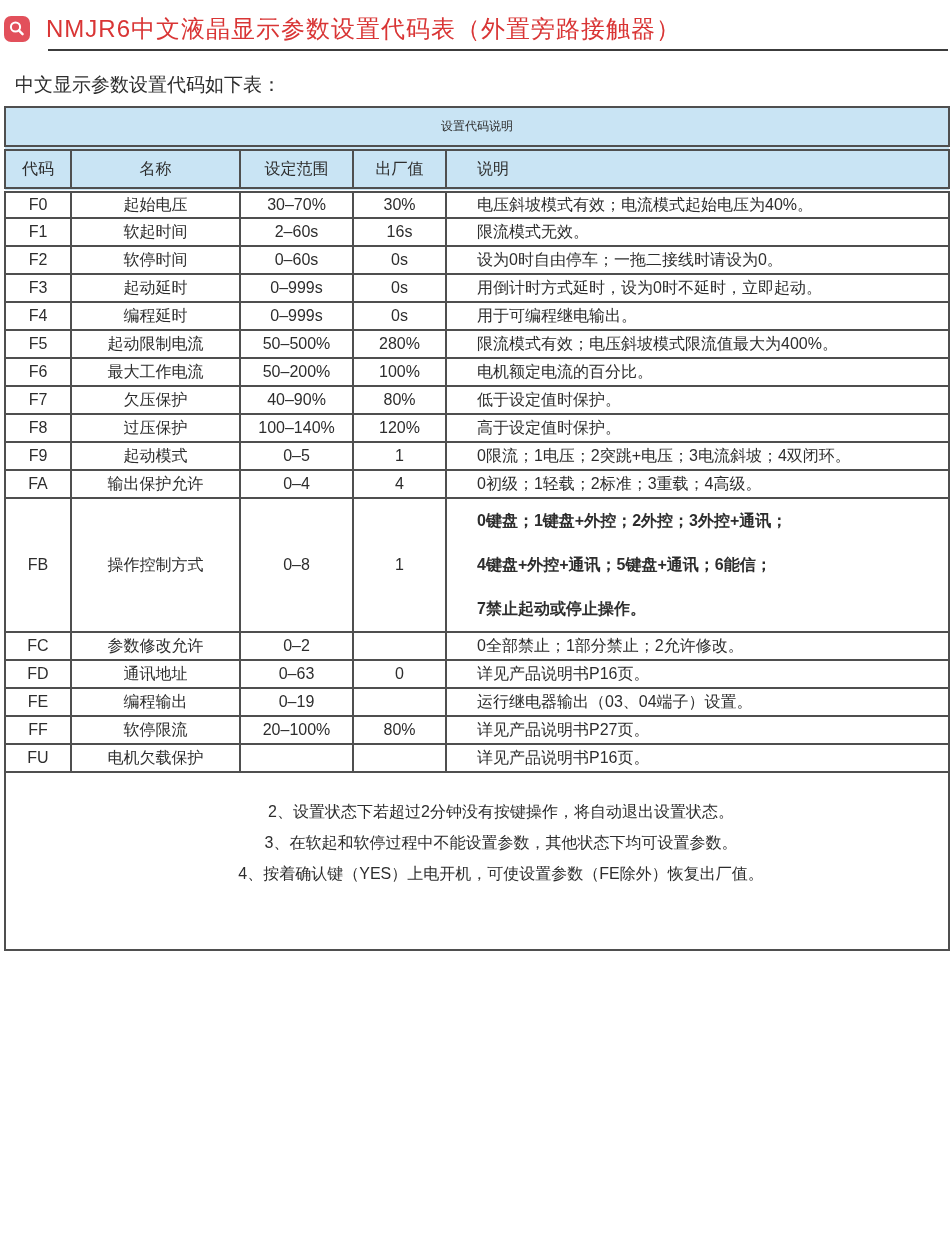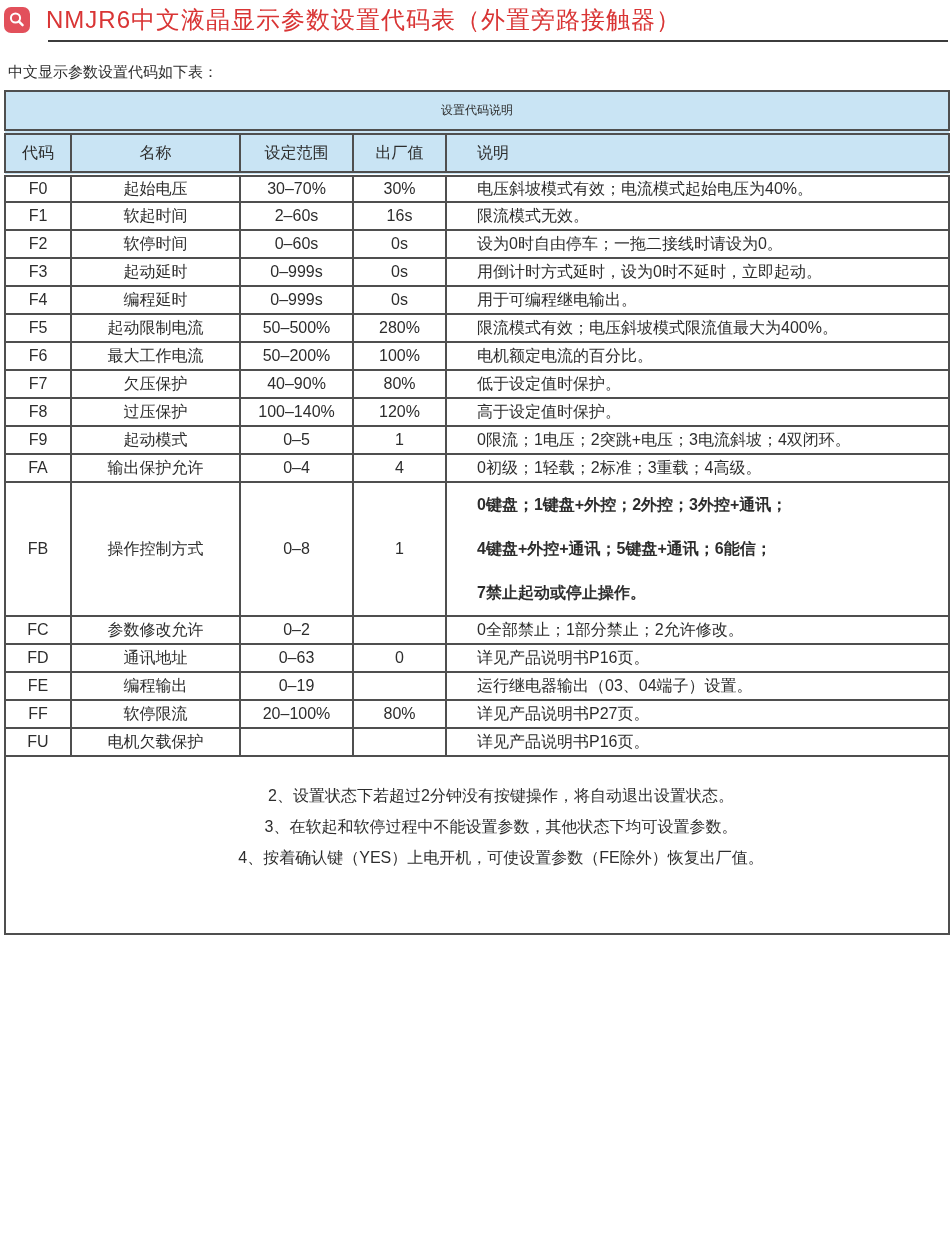--- a/index.html
+++ b/index.html
@@ -10,21 +10,21 @@
     background: #ffffff;
     font-family: "Liberation Sans", "DejaVu Sans", sans-serif;
     color: #2d2d2d;
   }
   .page { width: 952px; padding: 0 2px; }
 
   
   .doc-header {
     display: flex;
     align-items: center;
-    padding: 4px 0 0 2px;
+    padding: 13px 0 0 2px;
   }
   .title-icon {
     width: 26px; height: 26px;
     background: #e2505b;
     border-radius: 7px;
     display: flex; align-items: center; justify-content: center;
     flex: 0 0 auto;
   }
   .doc-title {
     margin-left: 16px;
@@ -32,22 +32,22 @@
     letter-spacing: 1px;
     color: #d93535;
     white-space: nowrap;
   }
   .title-rule {
     height: 2px;
     background: #3c3c3c;
     margin: 4px 2px 0 46px;
   }
   .intro {
-    font-size: 15px;
-    margin: 21px 0 8px 6px;
+    font-size: 19px;
+    margin: 21px 0 8px 13px;
   }
 
   
   table.param-table {
     margin-left: 2px;
     width: 946px;
     border-collapse: collapse;
     table-layout: fixed;
   }
   .param-table td, .param-table th {

